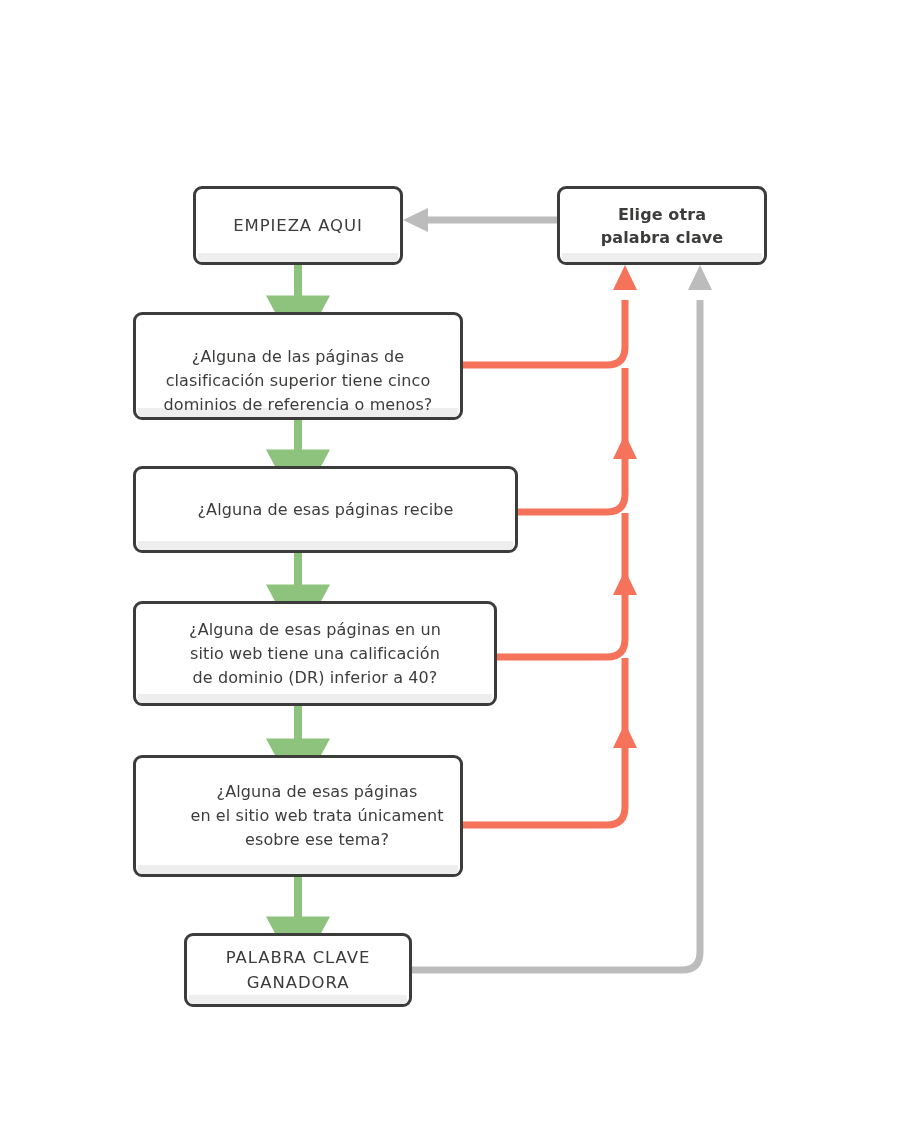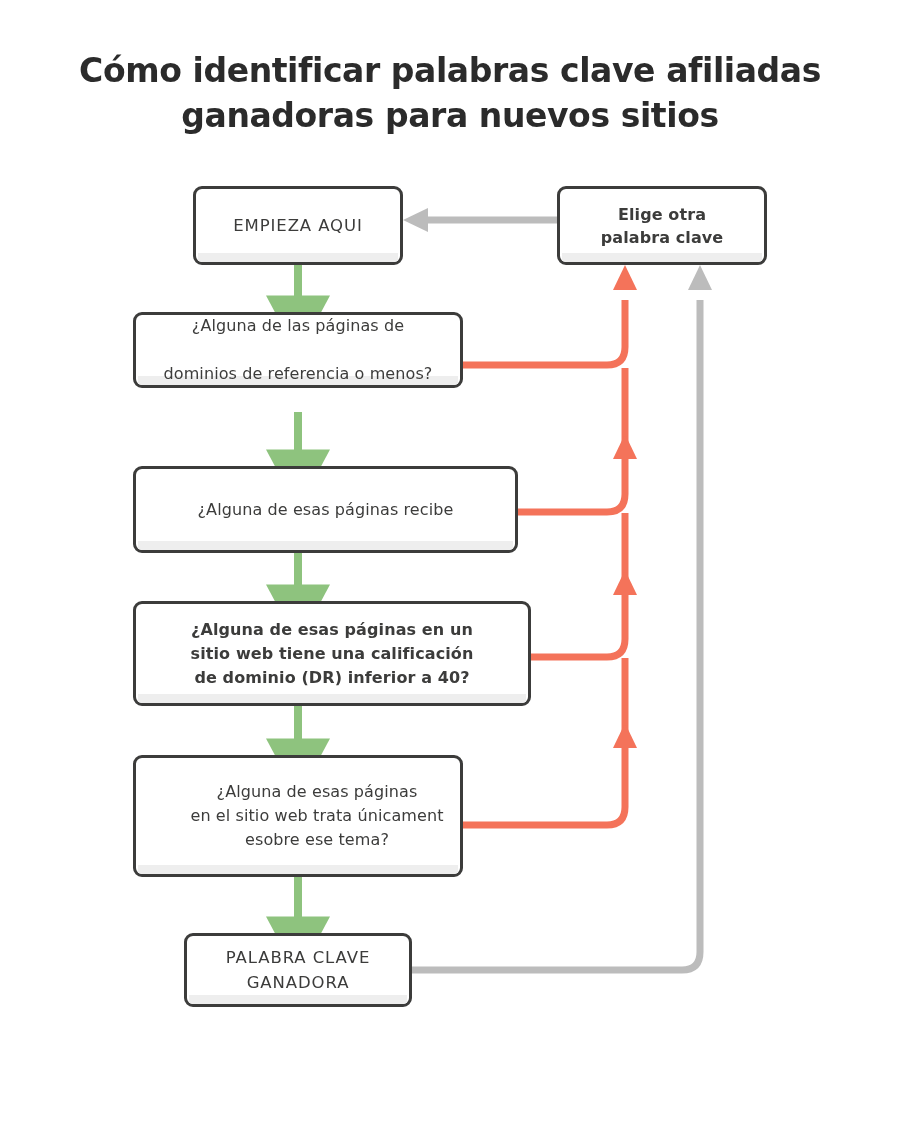--- a/index.html
+++ b/index.html
@@ -97,44 +97,40 @@
     font-weight: bold;
     font-size: 16px;
     line-height: 23px;
     letter-spacing: 0.1px;
     color: #3c3c3b;
   }
 
   
   #node-start    { left: 193px; top: 186px; width: 210px; height: 79px; }
   #node-loop     { left: 557px; top: 186px; width: 210px; height: 79px; }
-  #node-q1       { left: 133px; top: 312px; width: 330px; height: 76px; }
+  #node-q1       { left: 133px; top: 312px; width: 330px; height: 108px; align-items: flex-end; }
   #node-q2       { left: 133px; top: 466px; width: 385px; height: 87px; }
-  #node-q3       { left: 133px; top: 601px; width: 398px; height: 105px; font-weight: bold; }
+  #node-q3       { left: 133px; top: 601px; width: 364px; height: 105px; }
   #node-q4       { left: 133px; top: 755px; width: 330px; height: 122px; padding-left: 38px; }
   #node-win      { left: 184px; top: 933px; width: 228px; height: 74px; }
 
   
   .footer {
     position: absolute;
     left: 0;
     bottom: 0;
     width: 900px;
     height: 90px;
   }
 </style>
 </head>
 <body>
 
 <div id="infographic">
 
-  <div class="title-block">
-    <span class="title-line">Cómo identificar palabras clave afiliadas</span>
-    <span class="title-line">ganadoras para nuevos sitios</span>
-  </div>
 
   <svg id="connectors" viewBox="0 0 900 1139">
     <defs>
       <marker id="arrow-green" markerWidth="9" markerHeight="8" refX="1.2" refY="4" orient="auto" markerUnits="strokeWidth">
         <path d="M0,0 L0,8 L7.5,4 z" fill="#8ec37e"></path>
       </marker>
       <marker id="arrow-orange" markerWidth="9" markerHeight="8" refX="1.2" refY="4" orient="auto" markerUnits="strokeWidth">
         <path d="M0,0 L0,8 L7.5,4 z" fill="#f4735a"></path>
       </marker>
       <marker id="arrow-gray" markerWidth="9" markerHeight="8" refX="1.2" refY="4" orient="auto" markerUnits="strokeWidth">
@@ -186,21 +182,21 @@
 
   <div class="node node-terminal" id="node-start">
     <div class="node-inner">
       <span>EMPIEZA AQUI</span>
     </div>
   </div>
 
   <div class="node node-decision" id="node-q1">
     <div class="node-inner">
       <span>¿Alguna de las páginas de</span><br>
-      <br>
+      <span>clasificación superior tiene cinco</span><br>
       <span>dominios de referencia o menos?</span>
     </div>
   </div>
 
   <div class="node node-decision" id="node-q2">
     <div class="node-inner">
       <span>¿Alguna de esas páginas recibe</span><br>
     </div>
   </div>
 

